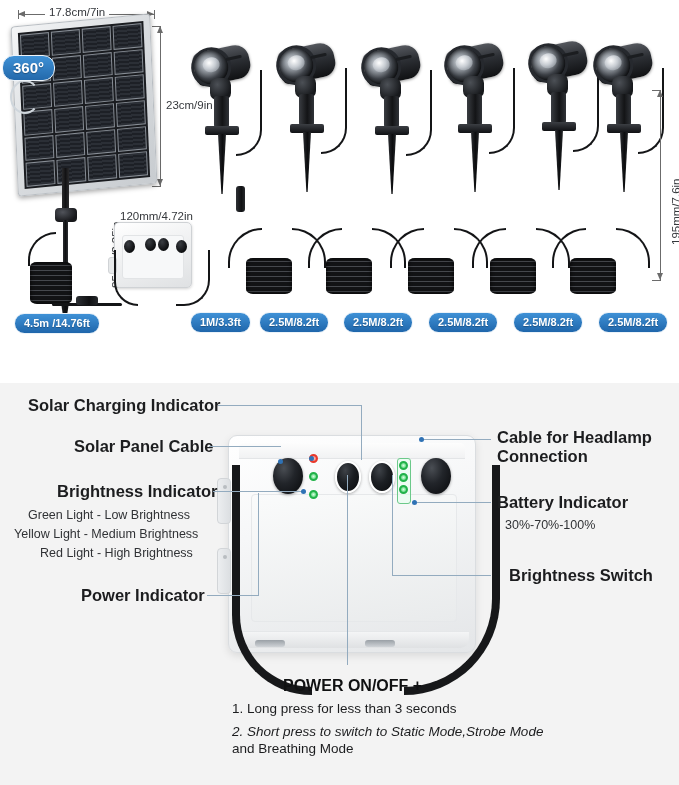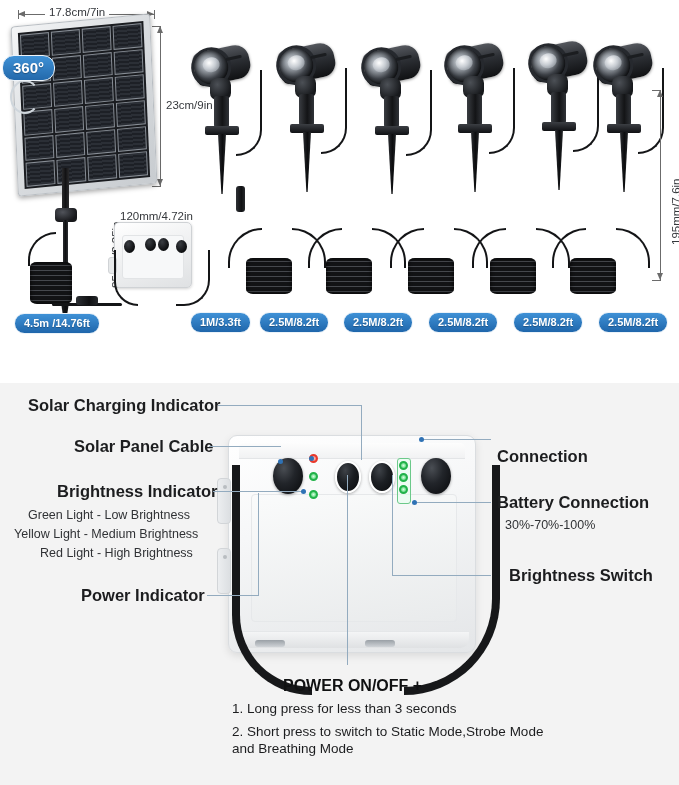--- a/index.html
+++ b/index.html
@@ -449,33 +449,34 @@
     <div class="co-line" style="left:213px;top:108px;width:90px;"></div>
     <div class="co-dot" style="left:301px;top:106px;"></div>
     <div class="co-sub" style="left:28px;top:123px;">Green Light - Low Brightness</div>
     <div class="co-sub" style="left:40px;top:161px;">Red Light - High Brightness</div>
     <div class="co-sub" style="left:14px;top:142px;">Yellow Light - Medium Brightness</div>
 
     <div class="co-label" style="left:81px;top:203px;">Power Indicator</div>
     <div class="co-line" style="left:207px;top:212px;width:52px;"></div>
     <div class="co-vline" style="left:258px;top:110px;height:102px;"></div>
 
+    <div class="co-label" style="left:497px;top:45px;">Cable for Headlamp</div>
     <div class="co-label" style="left:497px;top:64px;">Connection</div>
     <div class="co-line" style="left:423px;top:56px;width:68px;"></div>
     <div class="co-dot" style="left:419px;top:54px;"></div>
 
-    <div class="co-label" style="left:497px;top:110px;">Battery Connection</div>
+    <div class="co-label" style="left:497px;top:110px;">Battery Indicator</div>
     <div class="co-line" style="left:417px;top:119px;width:74px;"></div>
     <div class="co-dot" style="left:412px;top:117px;"></div>
     <div class="co-sub" style="left:505px;top:133px;">30%-70%-100%</div>
 
     <div class="co-label" style="left:497px;top:183px;margin-left:12px;">Brightness Switch</div>
     <div class="co-line" style="left:392px;top:192px;width:99px;"></div>
     <div class="co-vline" style="left:392px;top:92px;height:100px;"></div>
 
     <div class="co-vline" style="left:347px;top:92px;height:190px;"></div>
 
     <div class="instr-title" style="left:283px;top:294px;">POWER ON/OFF +</div>
     <div class="instr-line" style="left:232px;top:317px;">1. Long press for less than 3 seconds</div>
-    <div class="instr-line" style="left:232px;top:340px;">2. Short press to switch to Static Mode,Strobe Mode</div>
+    <div class="instr-line" style="left:232px;top:340px;font-style:italic;">2. Short press to switch to Static Mode,Strobe Mode</div>
     <div class="instr-line" style="left:232px;top:357px;">and Breathing Mode</div>
   </div>
 </div>
 
 </body></html>

